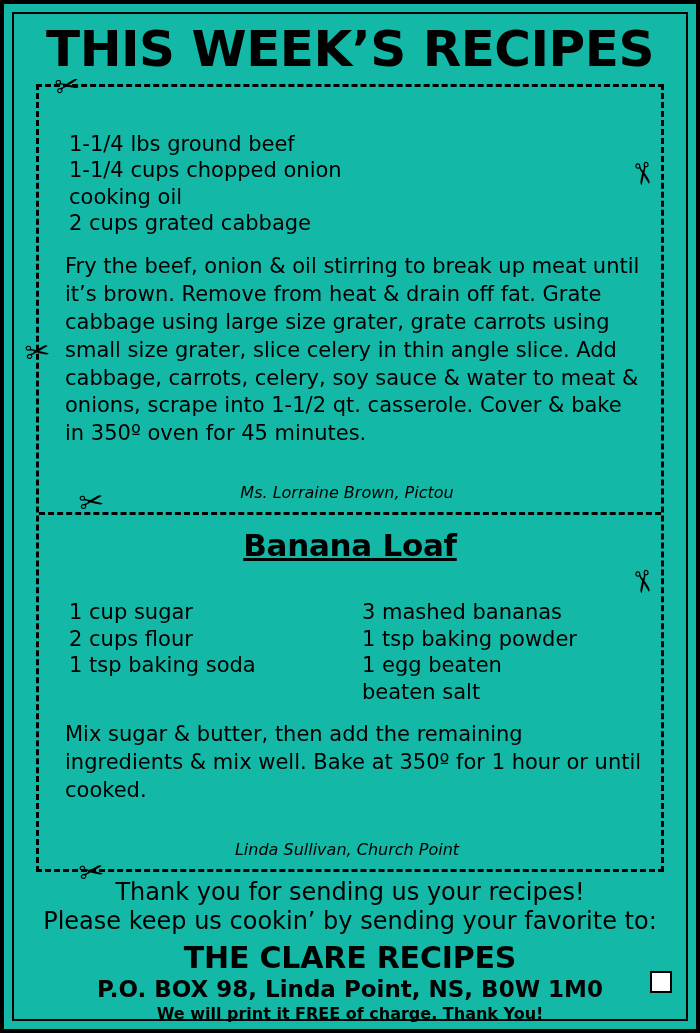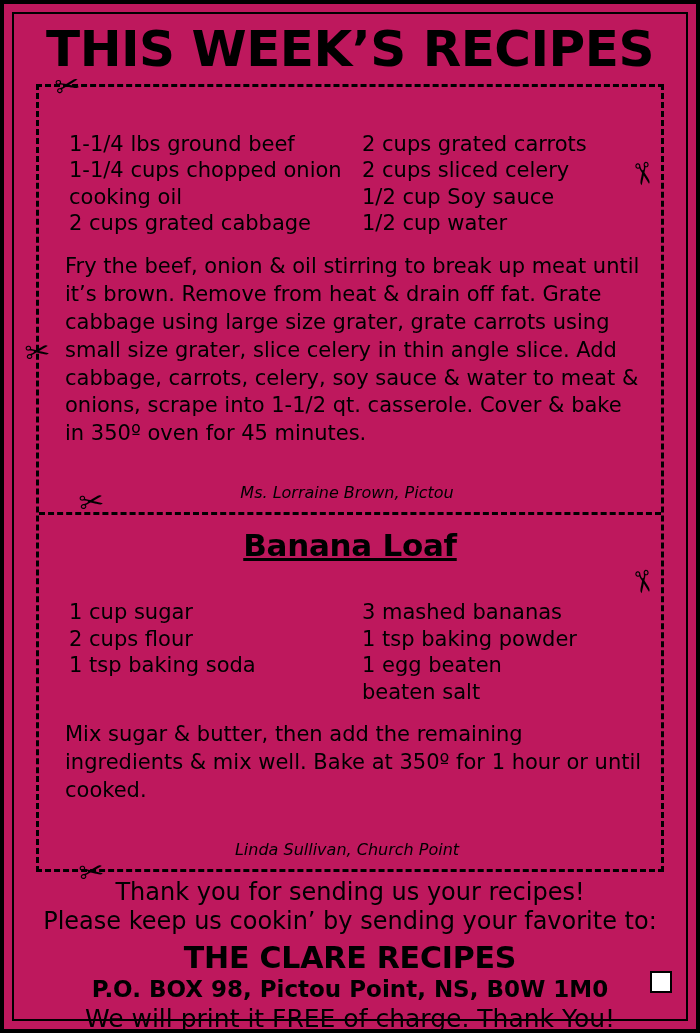--- a/index.html
+++ b/index.html
@@ -13,21 +13,21 @@
     font-family: "DejaVu Sans", sans-serif;
     color: #000;
     overflow: hidden;
   }
   .page {
     position: relative;
     width: 700px;
     height: 1033px;
     box-sizing: border-box;
     border: 4px solid #000;
-    background: #be185d;
+    background: #14b8a6;
   }
   .inner {
     position: absolute;
     left: 8px;
     top: 8px;
     right: 8px;
     bottom: 8px;
     border: 2px solid #000;
     box-sizing: border-box;
     padding: 0;
@@ -122,22 +122,22 @@
     margin-top: 6px;
     line-height: 1.15;
     letter-spacing: -0.2px;
   }
   .f-addr {
     font-weight: bold;
     font-size: 23px;
     line-height: 1.2;
   }
   .f-free {
-    font-weight: normal;
-    font-size: 25px;
+    font-weight: bold;
+    font-size: 16px;
     line-height: 1.2;
   }
   .f-note {
     font-size: 19px;
     line-height: 1.2;
     margin-top: 3px;
   }
   .f-web-head {
     font-weight: bold;
     font-size: 24px;
@@ -170,26 +170,20 @@
       <span class="scissor sc5">✂</span>
       <span class="scissor sc6">✂</span>
 
       <div>
         <div class="ingredients">
           <div class="col">
             <div class="ing-line">1-1/4 lbs ground beef</div>
             <div class="ing-line">1-1/4 cups chopped onion</div>
             <div class="ing-line">cooking oil</div>
             <div class="ing-line">2 cups grated cabbage</div>
-          </div>
-          <div class="col right">
-            <div class="ing-line">2 cups grated carrots</div>
-            <div class="ing-line">2 cups sliced celery</div>
-            <div class="ing-line">1/2 cup Soy sauce</div>
-            <div class="ing-line">1/2 cup water</div>
           </div>
         </div>
         <div class="method">Fry the beef, onion &amp; oil stirring to break up meat until it’s brown. Remove from heat &amp; drain off fat. Grate cabbage using large size grater, grate carrots using small size grater, slice celery in thin angle slice. Add cabbage, carrots, celery, soy sauce &amp; water to meat &amp; onions, scrape into 1-1/2 qt. casserole. Cover &amp; bake in 350º oven for 45 minutes.</div>
         <div class="credit">Ms. Lorraine Brown, Pictou</div>
       </div>
 
       <div class="divider"></div>
 
       <div>
         <div class="recipe-title">Banana Loaf</div>
@@ -209,21 +203,21 @@
         <div class="method">Mix sugar &amp; butter, then add the remaining ingredients &amp; mix well. Bake at 350º for 1 hour or until cooked.</div>
         <div class="credit">Linda Sullivan, Church Point</div>
       </div>
 
     </div>
 
     <div class="footer">
       <div class="f-line1">Thank you for sending us your recipes!</div>
       <div class="f-line2">Please keep us cookin’ by sending your favorite to:</div>
       <div class="f-shop">THE CLARE RECIPES</div>
-      <div class="f-addr">P.O. BOX 98, Pictou Point, NS, B0W 1M0</div>
+      <div class="f-addr">P.O. BOX 98, Linda Point, NS, B0W 1M0</div>
       <div class="f-free">We will print it FREE of charge.  Thank You!</div>
       <div class="f-note">Please make sure full instructions are included with recipe &amp; phone number.</div>
       <div class="f-web-head">Be sure to check our website @</div>
 
     </div>
 
     <div class="corner-box"></div>
 
   </div>
 </div>

